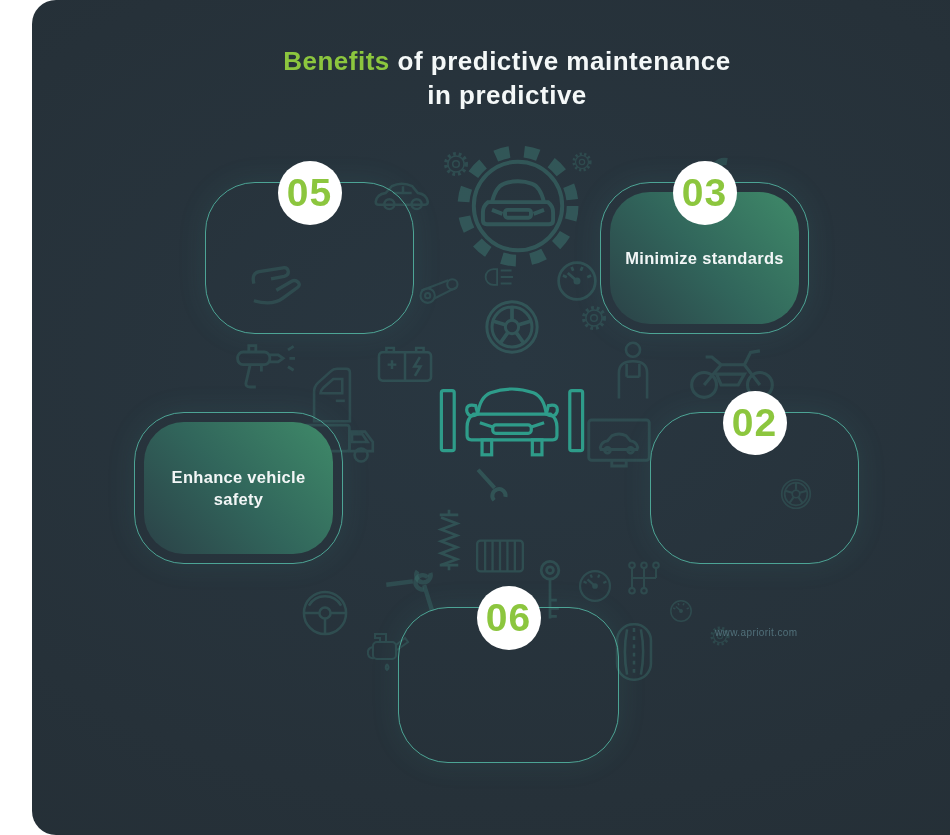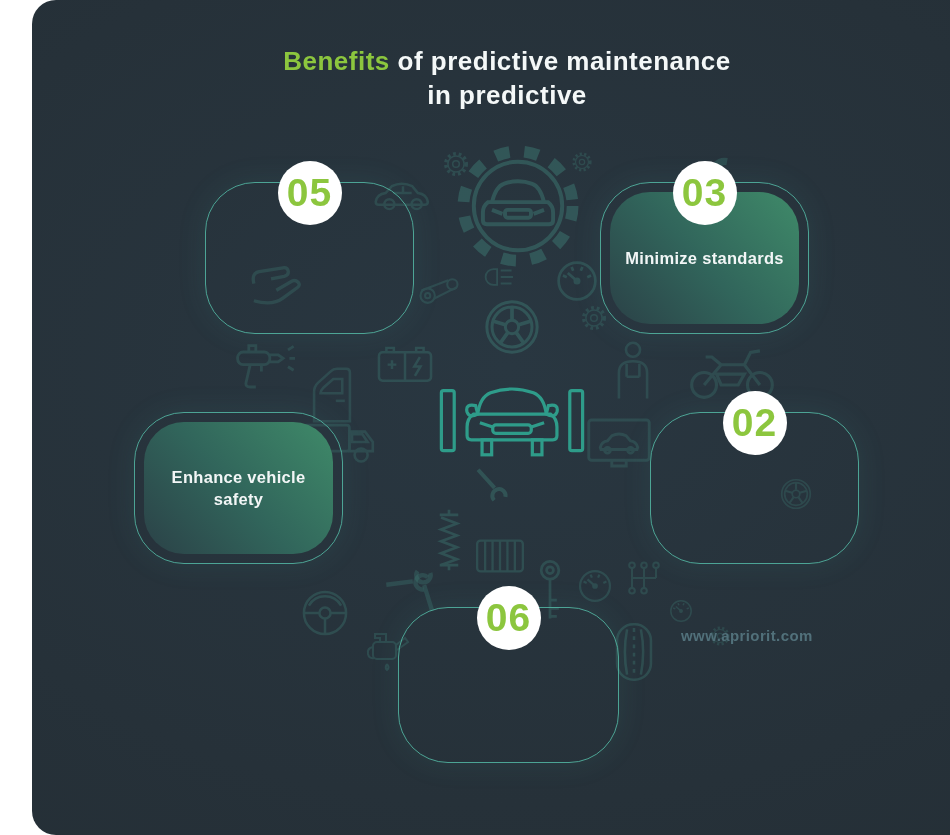--- a/index.html
+++ b/index.html
@@ -38,22 +38,22 @@
     width:64px;height:64px;border-radius:50%;background:#ffffff;
     display:flex;align-items:center;justify-content:center;
     color:#8cc63e;font-size:39px;font-weight:800;letter-spacing:1px;
   }
   .card-05{left:173px;top:182px;width:207px;height:150px;}
   .card-01{left:568px;top:182px;width:207px;height:150px;}
   .card-04{left:102px;top:412px;width:207px;height:150px;}
   .card-02{left:618px;top:412px;width:207px;height:150px;}
   .card-03{left:366px;top:607px;width:219px;height:154px;}
   .watermark{
-    position:absolute;left:649px;top:627px;
-    font-size:15px;letter-spacing:.4px;color:#51707a;font-weight:700;
+    position:absolute;left:683px;top:627px;
+    font-size:10px;letter-spacing:.4px;color:#51707a;font-weight:400;
   }
   .defs-svg{position:absolute;width:0;height:0;overflow:hidden;}
 </style>
 </head>
 <body>
 
 <svg class="defs-svg" xmlns="http://www.w3.org/2000/svg">
   <defs>
     <symbol id="sym-gear" viewBox="0 0 100 100">
         <g fill="none" stroke="currentColor" stroke-width="5">

